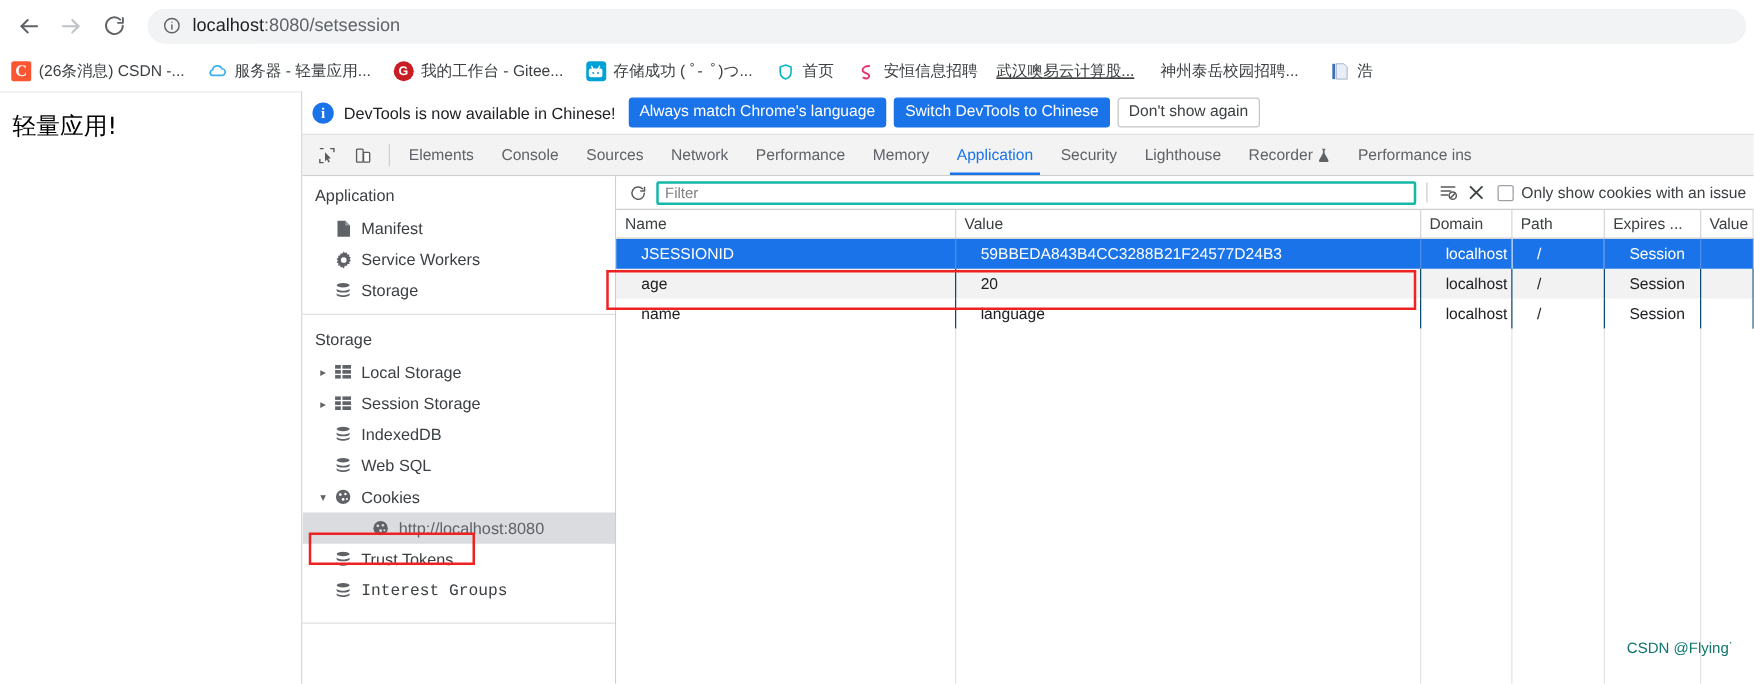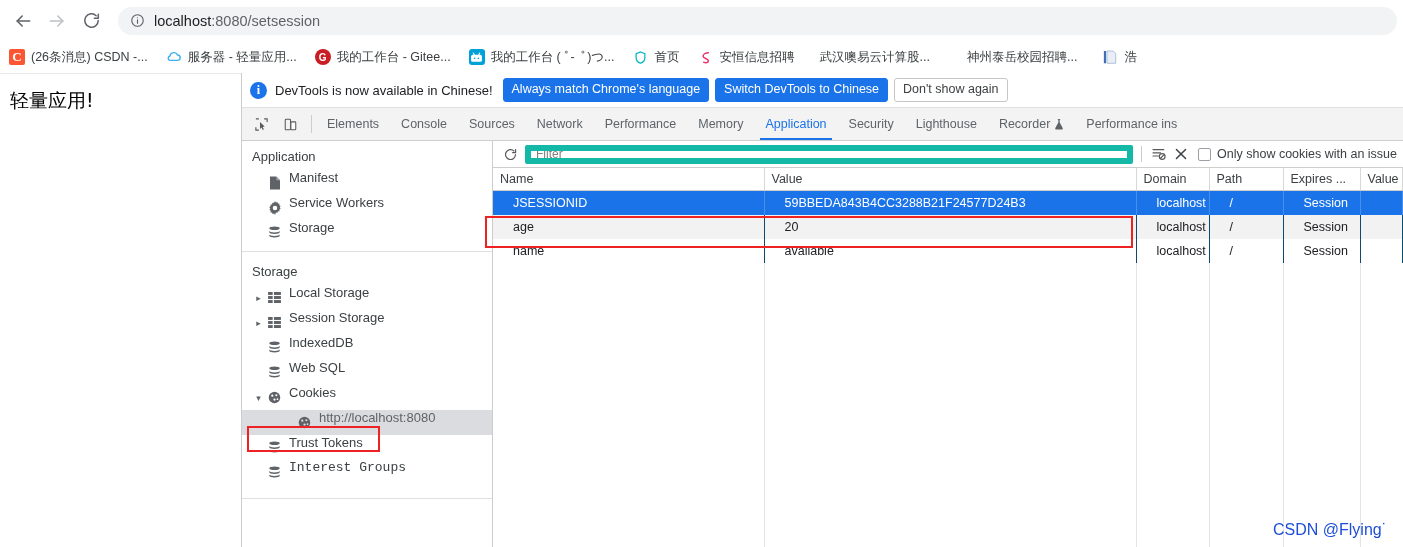--- a/index.html
+++ b/index.html
@@ -103,42 +103,42 @@
   .dt-body { display:flex; height:406px; }
 
   
   .dt-sidebar {
     width:251px; flex:none; background:#ffffff; border-right:1px solid #cdcdcd;
     font-size:13px; color:#3c4043; overflow:hidden; position:relative;
   }
   .side-section-title { padding:8px 0 6px 10px; font-size:13px; color:#3c4043; }
   .side-divider { height:1px; background:#e0e0e0; margin:6px 0 0 0; }
   .tree-row {
-    display:flex; height:25px; padding-left:10px; cursor:pointer; position:relative;
+    display:flex; align-items:center; height:25px; padding-left:10px; cursor:pointer; position:relative;
   }
   .tree-row.selected { background:#dadce0; }
   .twisty { width:13px; flex:none; color:#5f6368; font-size:9px; display:flex; align-items:center; justify-content:center; }
   .tree-ico { width:19px; flex:none; display:flex; align-items:center; justify-content:center; color:#5f6368; }
   .tree-lbl { margin-left:5px; white-space:nowrap; }
   .indent-1 { padding-left:23px; }
   .indent-2 { padding-left:53px; }
   .tree-lbl.muted { color:#5f6368; }
 
   
   .redbox { position:absolute; border:2.5px solid #ee2222; pointer-events:none; z-index:20; }
 
   
   .dt-main { flex:1; display:flex; flex-direction:column; min-width:0; position:relative; }
   .filter-bar {
     height:27px; display:flex; align-items:center; padding:0 6px; border-bottom:1px solid #cdcdcd;
     background:#fff; flex:none;
   }
   .refresh-ico { width:22px; height:22px; display:flex; align-items:center; justify-content:center; color:#5a5a5a; cursor:pointer; }
   .filter-input {
-    flex:1; height:19px; border:6px solid #14b8a6; border-radius:2px; margin:0 8px 0 4px;
+    flex:1; height:19px; border:2px solid #14b8a6; border-radius:2px; margin:0 8px 0 4px;
     font-size:12px; color:#202124; padding:0 5px; background:#fff; min-width:0;
     font-family:"Liberation Sans", sans-serif;
   }
   .filter-input::placeholder { color:#808080; }
   .fb-sep { width:1px; height:16px; background:#cdcdcd; margin:0 6px 0 0; flex:none; }
   .fb-ico { width:22px; height:22px; display:flex; align-items:center; justify-content:center; color:#5a5a5a; cursor:pointer; flex:none; }
   .fb-check { display:flex; align-items:center; margin-left:6px; white-space:nowrap; flex:none; }
   .fb-box { width:13px; height:13px; border:1px solid #9aa0a6; border-radius:2px; background:#fff; margin-right:6px; flex:none; }
   .fb-lbl { font-size:12.5px; color:#3c4043; }
 
@@ -158,21 +158,21 @@
   .col-name { width:271px; }
   .col-value { width:372px; }
   .col-domain { width:73px; }
   .col-path { width:74px; }
   .col-expires { width:77px; }
   .col-size { width:auto; }
 
   .table-fill { flex:1; background:#fff; }
 
   .watermark {
-    position:absolute; right:16px; bottom:8px; font-size:16px; color:#1d4ed8;
+    position:absolute; right:16px; bottom:22px; font-size:12px; color:#0f766e;
     font-family:"Liberation Sans", sans-serif; z-index:5;
   }
   svg { display:block; }
 </style>
 </head>
 <body>
 
 <div id="screen">
 
   <div class="browser-bar">
@@ -226,42 +226,42 @@
     <div class="bm">
       <span class="bm-ico ico-bili">
         <svg width="13" height="11" viewBox="0 0 24 20" fill="#fff">
             <rect x="2" y="5" width="20" height="13" rx="3"></rect>
             <rect x="6" y="0.5" width="2" height="6" rx="1" transform="rotate(-28 7 3.5)"></rect>
             <rect x="16" y="0.5" width="2" height="6" rx="1" transform="rotate(28 17 3.5)"></rect>
             <circle cx="8.5" cy="11.5" r="1.5" fill="#00a1d6"></circle>
             <circle cx="15.5" cy="11.5" r="1.5" fill="#00a1d6"></circle>
           </svg>
       </span>
-      <span class="bm-lbl">我的工作台 ( ﾟ- ﾟ)つ...</span>
+      <span class="bm-lbl">存储成功 ( ﾟ- ﾟ)つ...</span>
     </div>
     <div class="bm">
       <span class="bm-ico ico-shield">
         <svg width="15" height="15" viewBox="0 0 24 24" fill="none" stroke="#00b7c3" stroke-width="2">
             <path d="M12 3.2l7 2.6v6c0 5-3.2 8-7 9.2-3.8-1.2-7-4.2-7-9.2v-6z"></path>
           </svg>
       </span>
       <span class="bm-lbl">首页</span>
     </div>
     <div class="bm">
       <span class="bm-ico ico-z">
         <svg width="14" height="15" viewBox="0 0 24 24" fill="none" stroke="#ec2f6a" stroke-width="2.6" stroke-linecap="round">
             <path d="M16 4C11 4 7 6.5 7 10s9 4 9 7.5S12 22 8 20"></path>
           </svg>
       </span>
       <span class="bm-lbl">安恒信息招聘</span>
     </div>
-    <div class="bm" style="margin-left:10px;">
+    <div class="bm" style="margin-left:0;text-decoration:underline;">
       <span class="bm-lbl">武汉噢易云计算股...</span>
     </div>
-    <div class="bm" style="margin-left:22px;text-align:center;">
+    <div class="bm" style="margin-left:6px;text-align:center;">
       <span class="bm-lbl">神州泰岳校园招聘...</span>
     </div>
     <div class="bm" style="margin-left:10px;">
       <span class="bm-ico ico-doc">
         <svg width="14" height="15" viewBox="0 0 20 22" fill="none">
             <rect x="1" y="1.5" width="3.3" height="18" fill="#3f6fb5"></rect>
             <path d="M5.6 1.5h9.2l3.6 3.8v14.2H5.6z" fill="#e9eef6" stroke="#9bb0cc" stroke-width="1.1"></path>
           </svg>
       </span>
       <span class="bm-lbl">浩</span>
@@ -514,21 +514,21 @@
             <tr class="row-alt">
               <td>age</td>
               <td>20</td>
               <td>localhost</td>
               <td>/</td>
               <td>Session</td>
               <td></td>
             </tr>
             <tr class="row-plain">
               <td>name</td>
-              <td>available</td>
+              <td>language</td>
               <td>localhost</td>
               <td>/</td>
               <td>Session</td>
               <td></td>
             </tr>
           </tbody>
         </table>
 
         <div class="table-fill" style="position:relative;">
           <div style="position:absolute;left:271px;top:0;bottom:0;width:1px;background:#e4e4e4;"></div>

